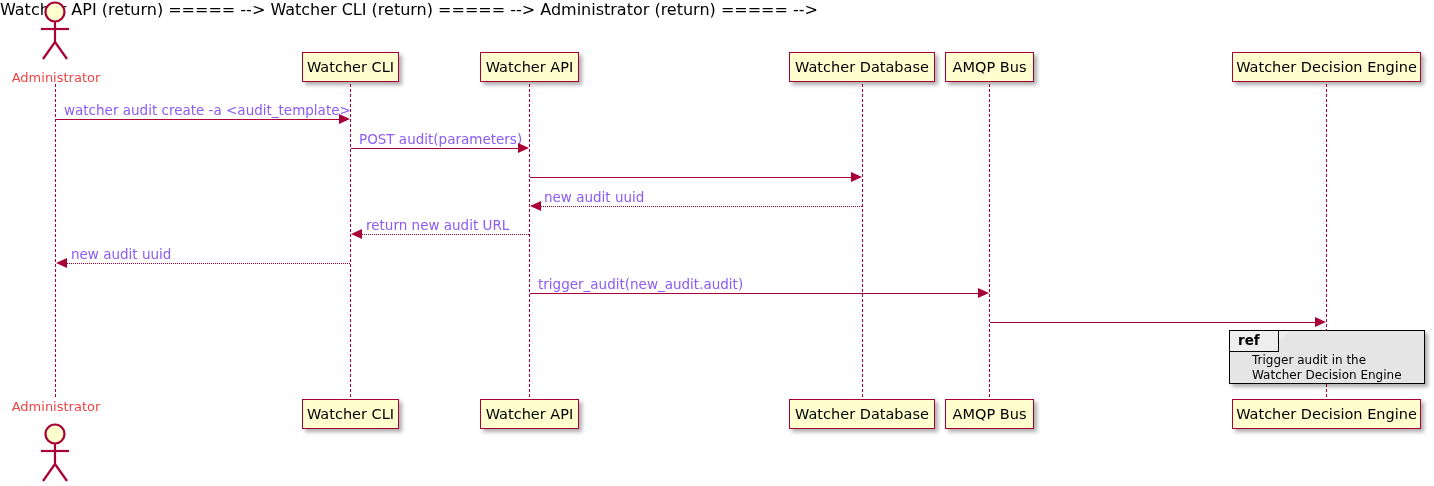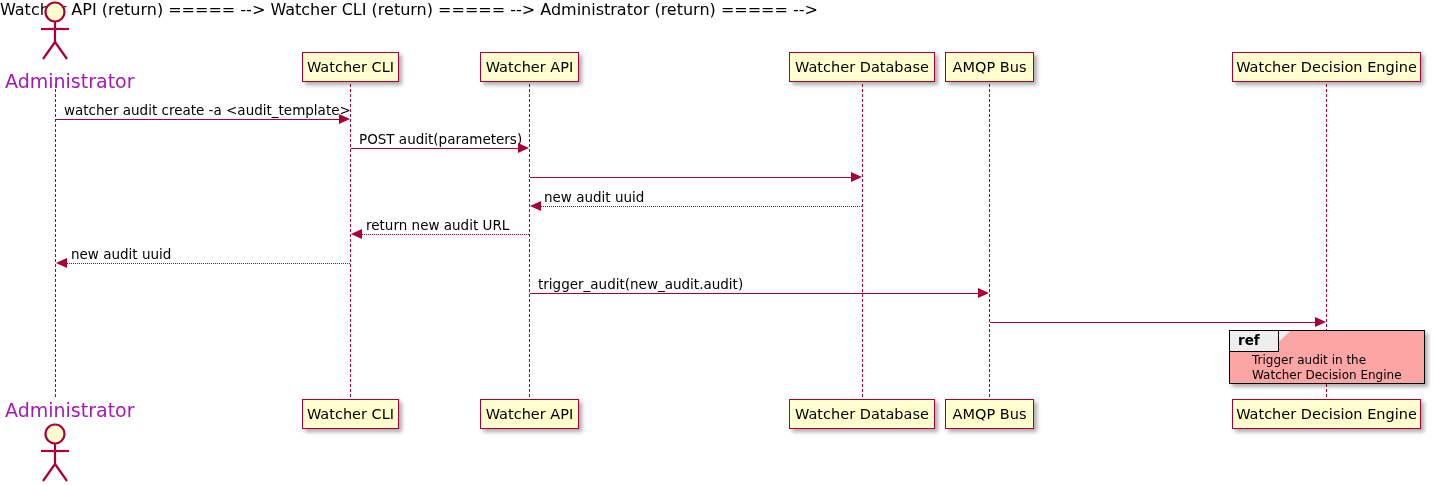--- a/index.html
+++ b/index.html
@@ -31,22 +31,22 @@
     display: flex;
     align-items: center;
     justify-content: center;
     font-size: 14.5px;
     color: #000000;
     white-space: nowrap;
     line-height: 1;
   }
   .actor-label {
     position: absolute;
-    font-size: 19px;
-    color: #a21caf;
+    font-size: 13px;
+    color: #ef4444;
     white-space: nowrap;
     text-align: center;
   }
   .actor-fig {
     position: absolute;
   }
   .msg-line {
     position: absolute;
     height: 0;
     border-top: 1.6px solid #A80036;
@@ -65,27 +65,27 @@
     border-left: 11px solid #A80036;
   }
   .arrowhead.left {
     border-top: 5px solid transparent;
     border-bottom: 5px solid transparent;
     border-right: 11px solid #A80036;
   }
   .msg-label {
     position: absolute;
     font-size: 13.5px;
-    color: #000000;
+    color: #8b5cf6;
     white-space: nowrap;
     line-height: 1;
   }
   .ref-box {
     position: absolute;
-    background: #fca5a5;
+    background: #e5e5e5;
     border: 1.6px solid #000000;
     box-shadow: 3px 3px 4px rgba(0,0,0,0.32);
     box-sizing: border-box;
   }
   .ref-tab {
     position: absolute;
     left: 0;
     top: 0;
     background: #EEEEEE;
     border-right: 1.6px solid #000000;

